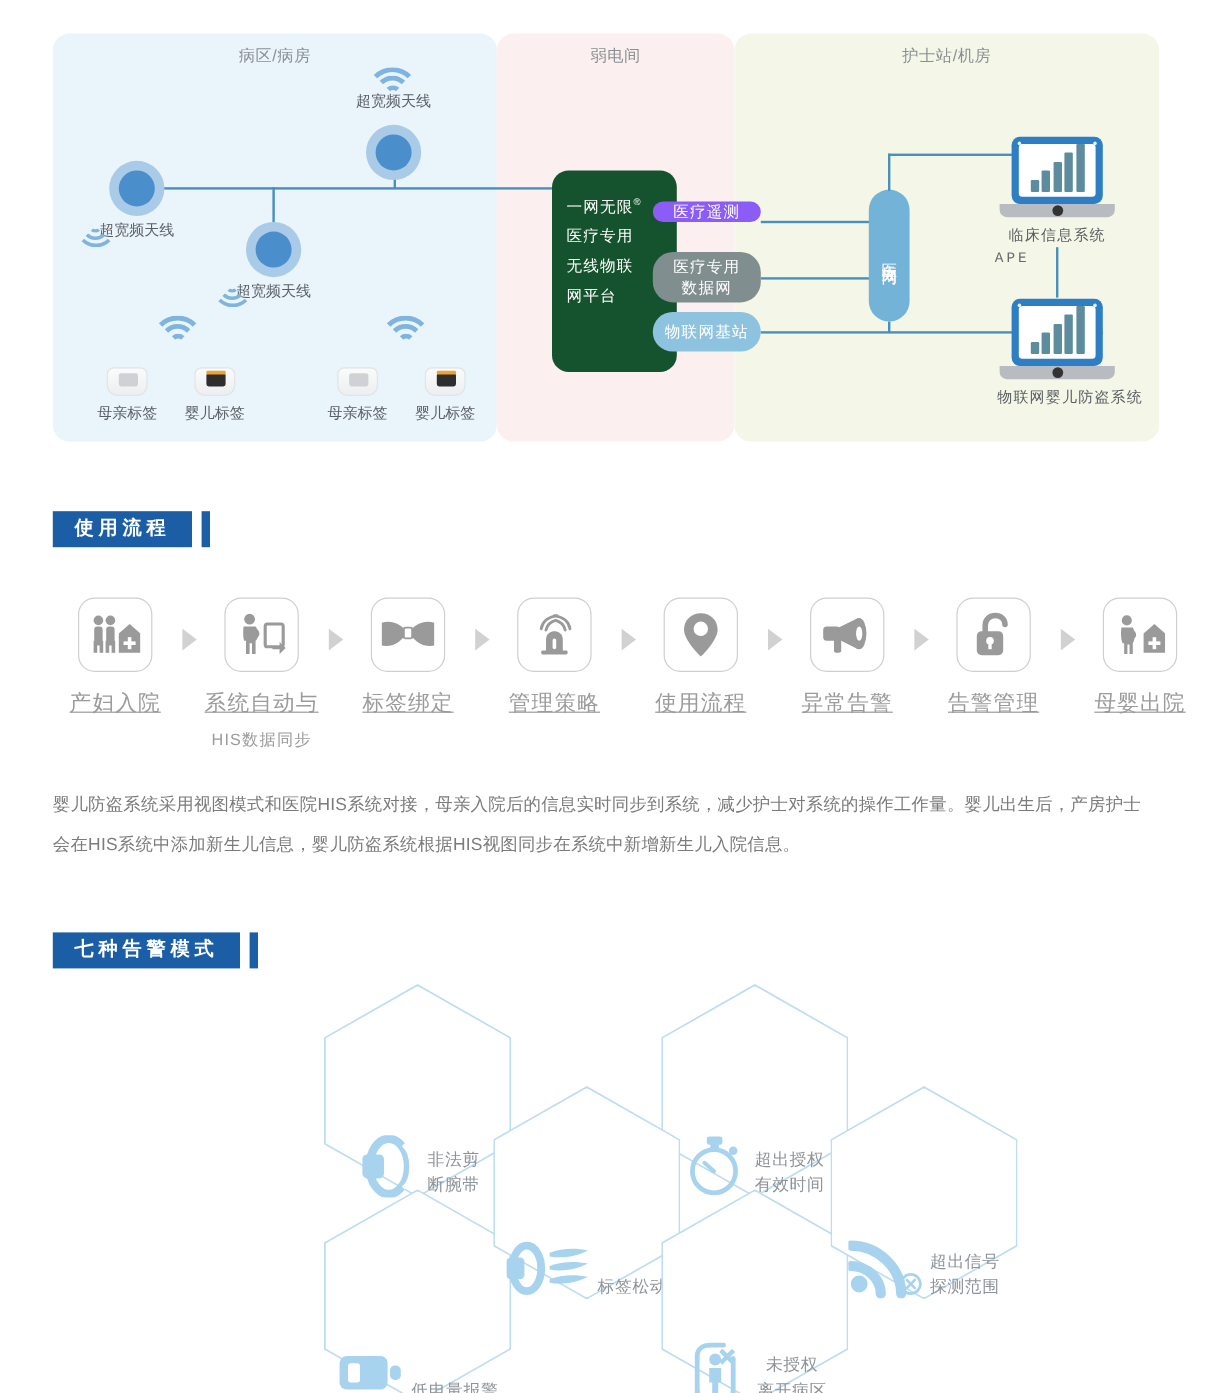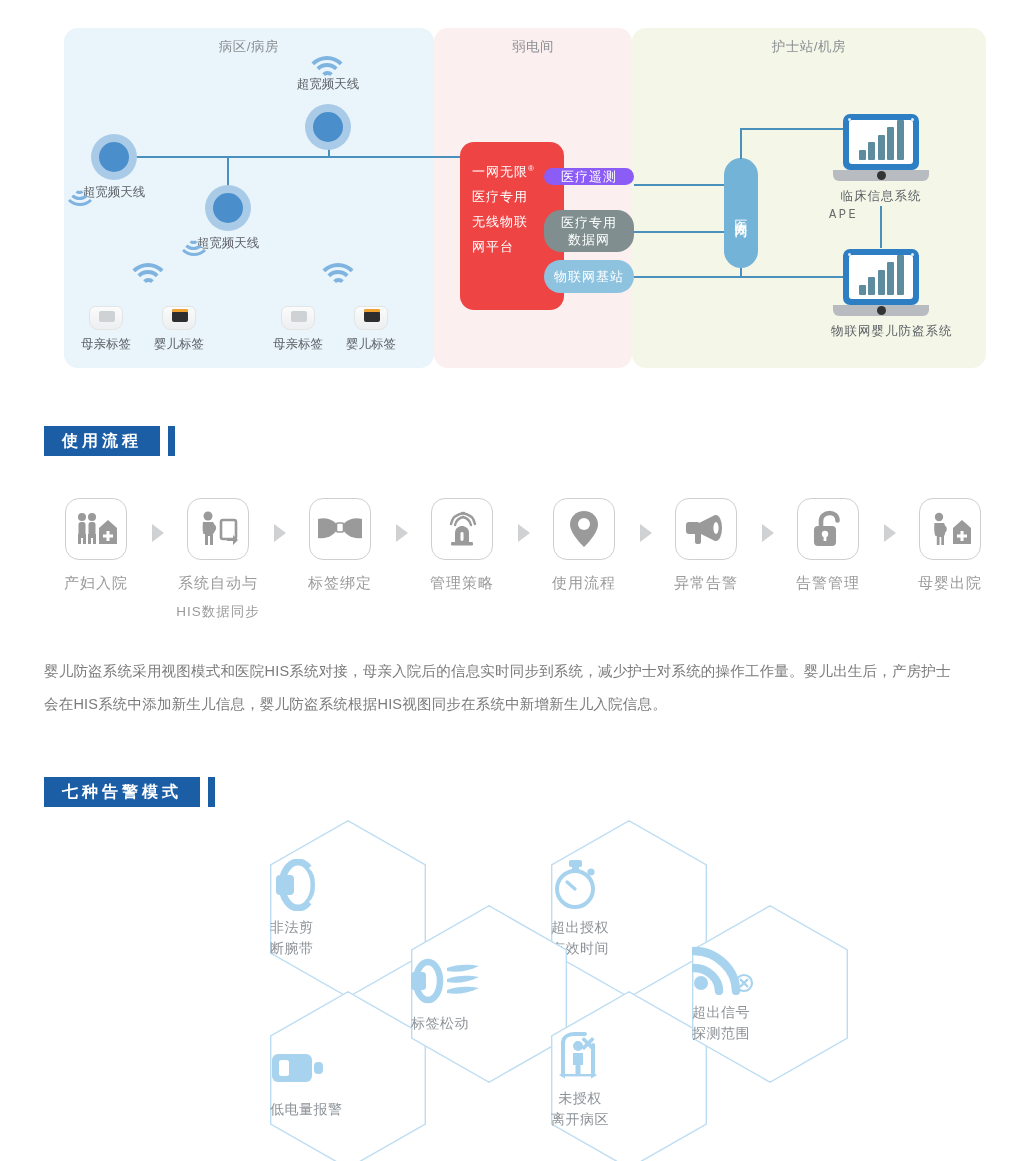--- a/index.html
+++ b/index.html
@@ -9,21 +9,21 @@
     width:1011px; height:1161px;
     background:#ffffff;
     font-family:"Liberation Sans","DejaVu Sans",sans-serif;
     color:#6b6b6b;
     position:relative;
     overflow:hidden;
   }
 
   
   .arch { position:absolute; left:44px; top:28px; width:922px; height:340px; }
-  .panel { position:absolute; top:0; height:340px; border-radius:14px;margin-left:20px; }
+  .panel { position:absolute; top:0; height:340px; border-radius:14px; }
   .panel-ward   { left:0px;   width:370px; background:#eaf4fb; }
   .panel-weak   { left:370px; width:198px; background:#fceff0; }
   .panel-nurse  { left:568px; width:354px; background:#f4f7e8; }
   .panel-title {
     position:absolute; top:10px; width:100%; text-align:center;
     font-size:13.5px; color:#8a8f93; letter-spacing:.5px;
   }
 
   
   .wire { position:absolute; background:#4a90bd; }
@@ -72,21 +72,21 @@
   .tagimg.baby:after{
     content:""; position:absolute; left:9px; top:2px; width:16px;height:3px;
     background:#f0a22e; border-radius:1px;
   }
   .tagimg:after{ }
   .tag .cap { font-size:12.5px; color:#5a5f63; margin-top:6px; white-space:nowrap;}
 
   
   .platform {
     position:absolute; left:416px; top:114px; width:104px; height:168px;
-    background:#ef4444; border-radius:14px; color:#ffffff;
+    background:#14532d; border-radius:14px; color:#ffffff;
     padding:14px 0 0 12px; font-size:13px; line-height:25px; letter-spacing:1px;
   }
   .platform sup { font-size:8px; vertical-align:super; }
 
   
   .pill {
     position:absolute; border-radius:17px; color:#ffffff;
     display:flex;align-items:center;justify-content:center;text-align:center;
     font-size:13px; letter-spacing:1px; line-height:17px;
   }
@@ -137,21 +137,21 @@
     display:inline-block;width:7px;height:30px;background:#1b5ea6;margin-left:8px;vertical-align:top;
   }
 
   
   .flow { position:absolute; left:44px; top:498px; width:925px; height:130px; }
   .step { position:absolute; top:0; width:104px; text-align:center; }
   .step .box {
     width:62px;height:62px;margin:0 auto;border:1.4px solid #cdcfd1;border-radius:14px;
     display:flex;align-items:center;justify-content:center;background:#fff;
   }
-  .step .lbl { margin-top:14px;font-size:15px;color:#9b9b9b;letter-spacing:1px;white-space:nowrap;}
+  .step .lbl { margin-top:14px;font-size:18px;color:#9b9b9b;letter-spacing:1px;white-space:nowrap;text-decoration:underline;}
   .step .lbl2 { margin-top:10px;font-size:13.5px;color:#9b9b9b;letter-spacing:1px;white-space:nowrap;}
   .arrow {
     position:absolute; top:26px; width:0;height:0;
     border-top:9px solid transparent;border-bottom:9px solid transparent;
     border-left:12px solid #cfd1d3;
   }
 
   
   .para {
     position:absolute; left:44px; top:655px; width:920px;
@@ -165,22 +165,22 @@
     position:absolute; inset:0;
     clip-path:polygon(50% 0%,100% 25%,100% 75%,50% 100%,0% 75%,0% 25%);
     background:#bcdcf2;
   }
   .hex .shape-in {
     position:absolute; left:1.4px; top:1.6px; right:1.4px; bottom:1.6px;
     clip-path:polygon(50% 0%,100% 25%,100% 75%,50% 100%,0% 75%,0% 25%);
     background:#ffffff;
   }
   .hex .content {
-    position:absolute; inset:0; display:flex; flex-direction:column;
-    align-items:flex-start; justify-content:center; gap:6px;
+    position:absolute; inset:0; display:flex; flex-direction:row;
+    align-items:flex-end; justify-content:center; gap:6px;
   }
   .hex .icon { height:52px; display:flex;align-items:center;justify-content:center;}
   .hex .txt { font-size:14px;color:#8e9398;line-height:21px;text-align:center;letter-spacing:.5px;}
 </style>
 </head>
 <body>
 
 <div class="arch">
 
   <div class="panel panel-ward">

